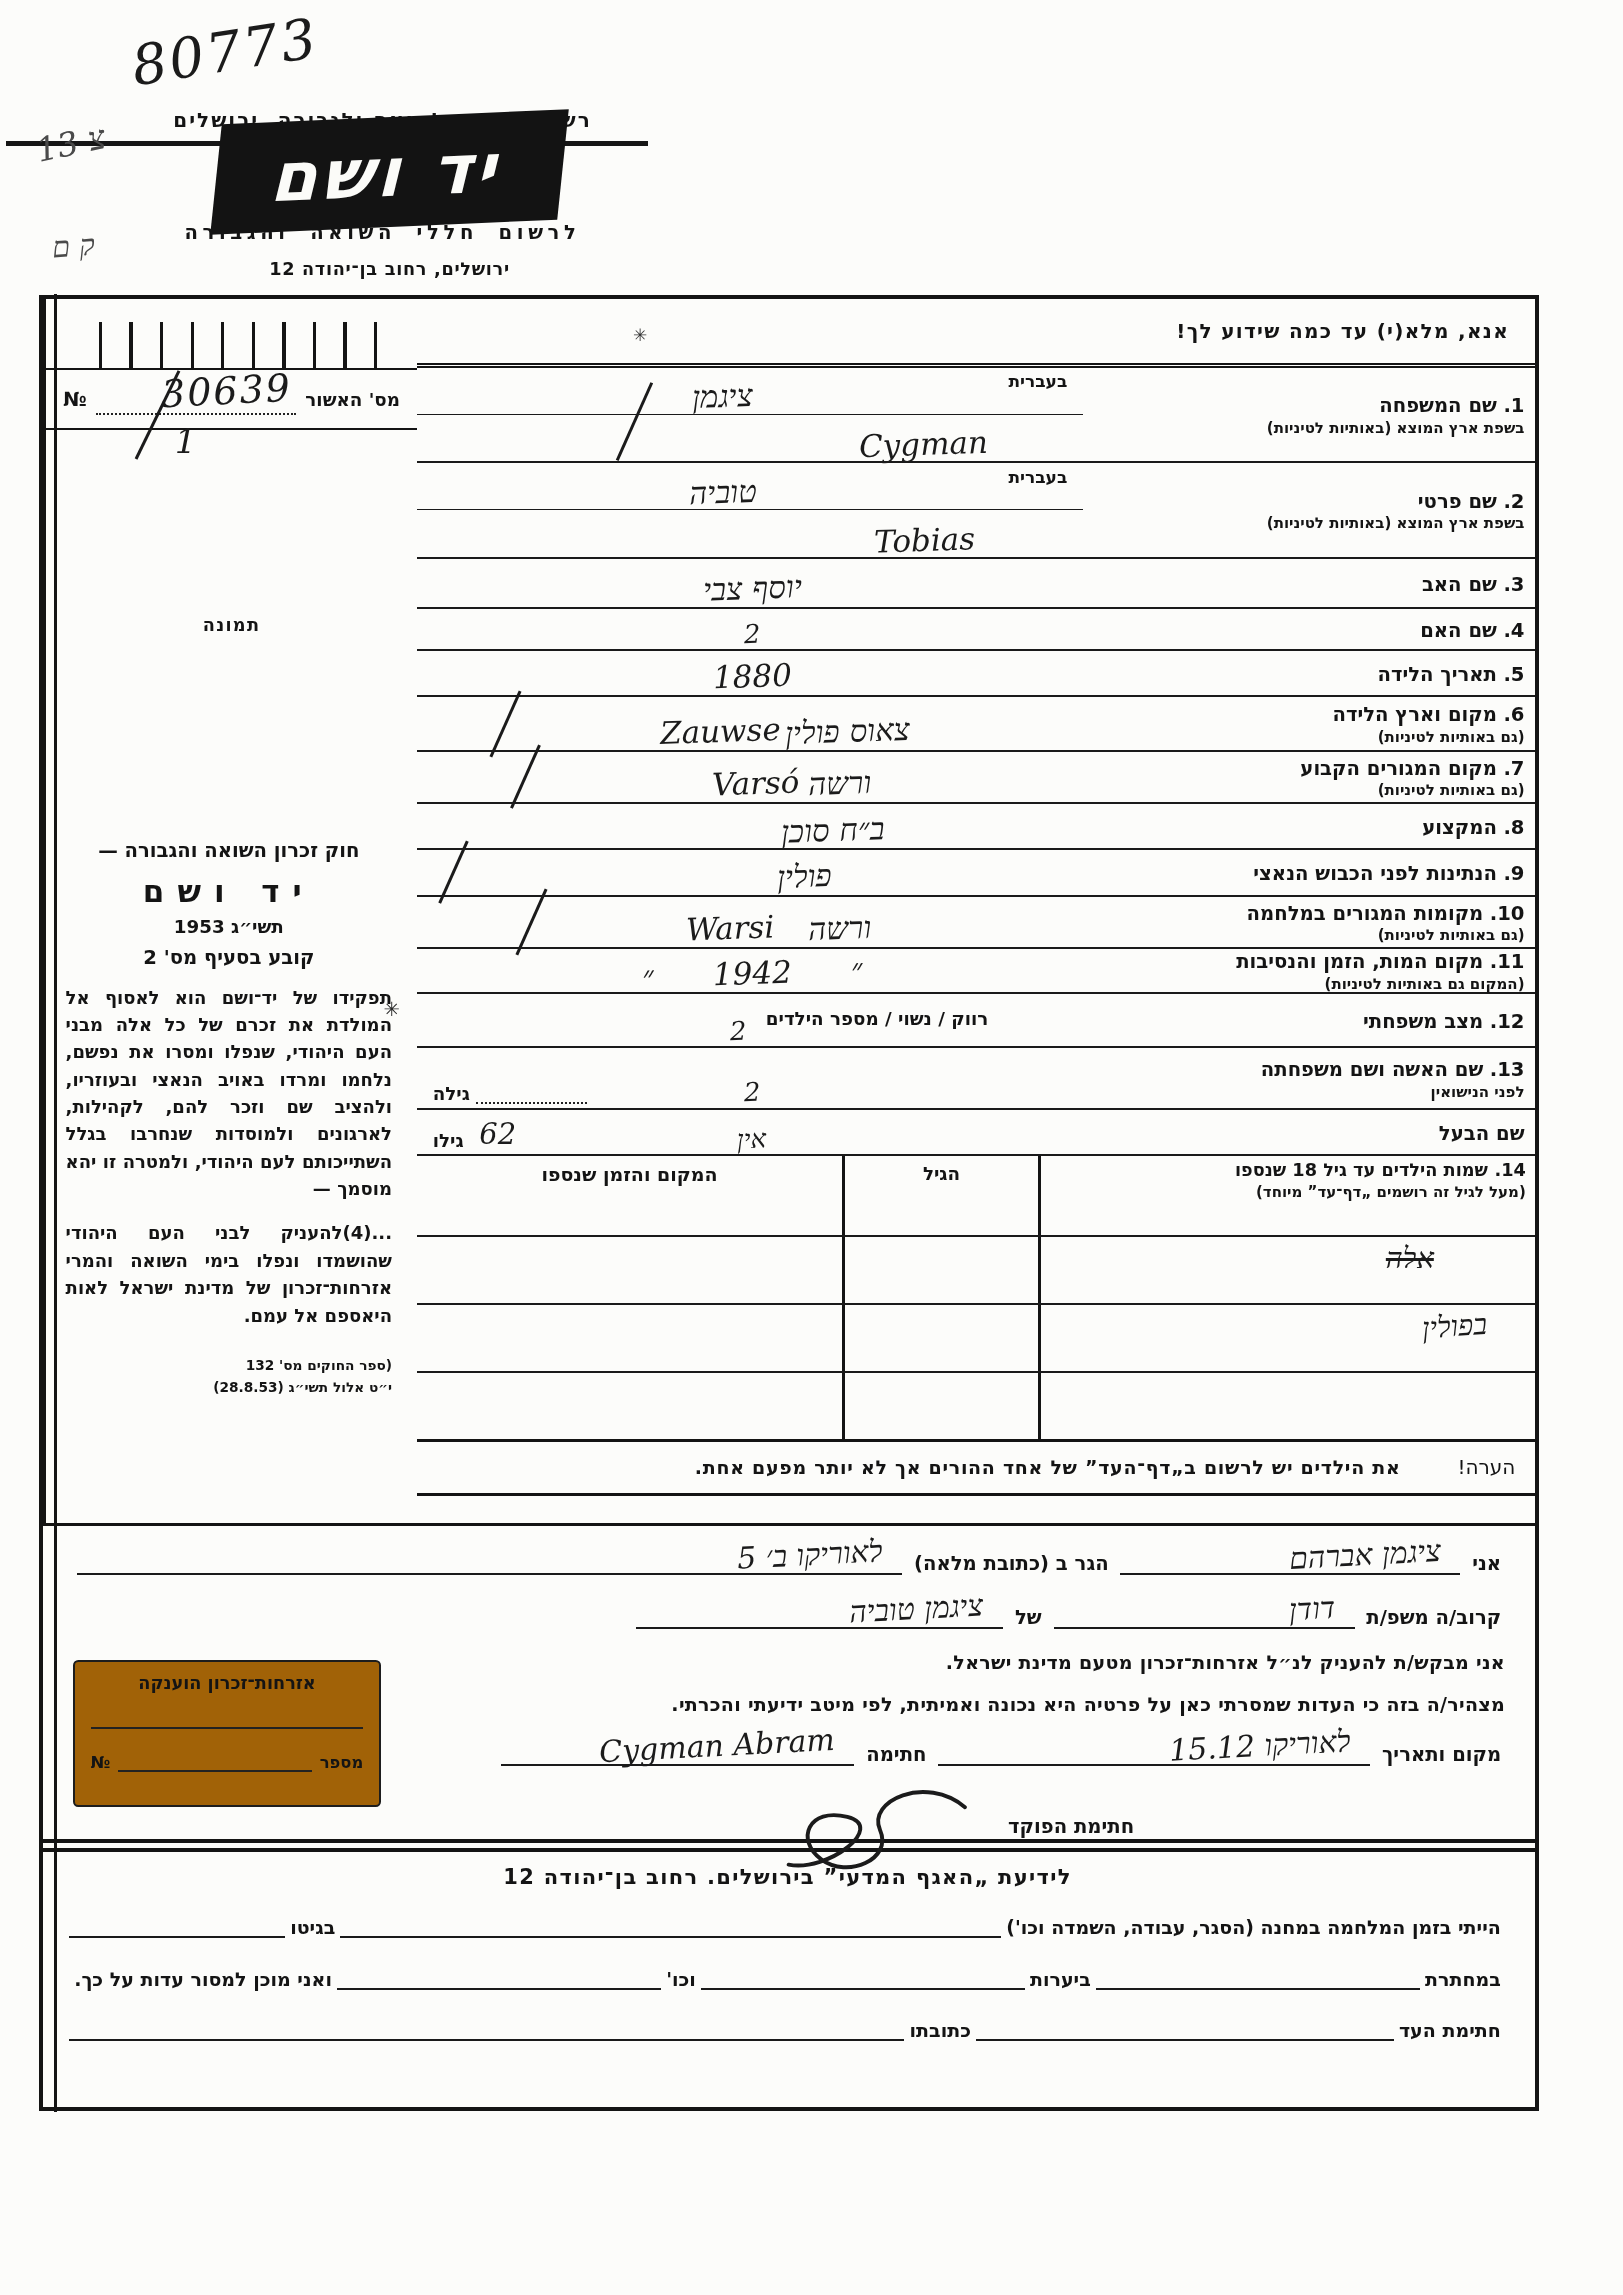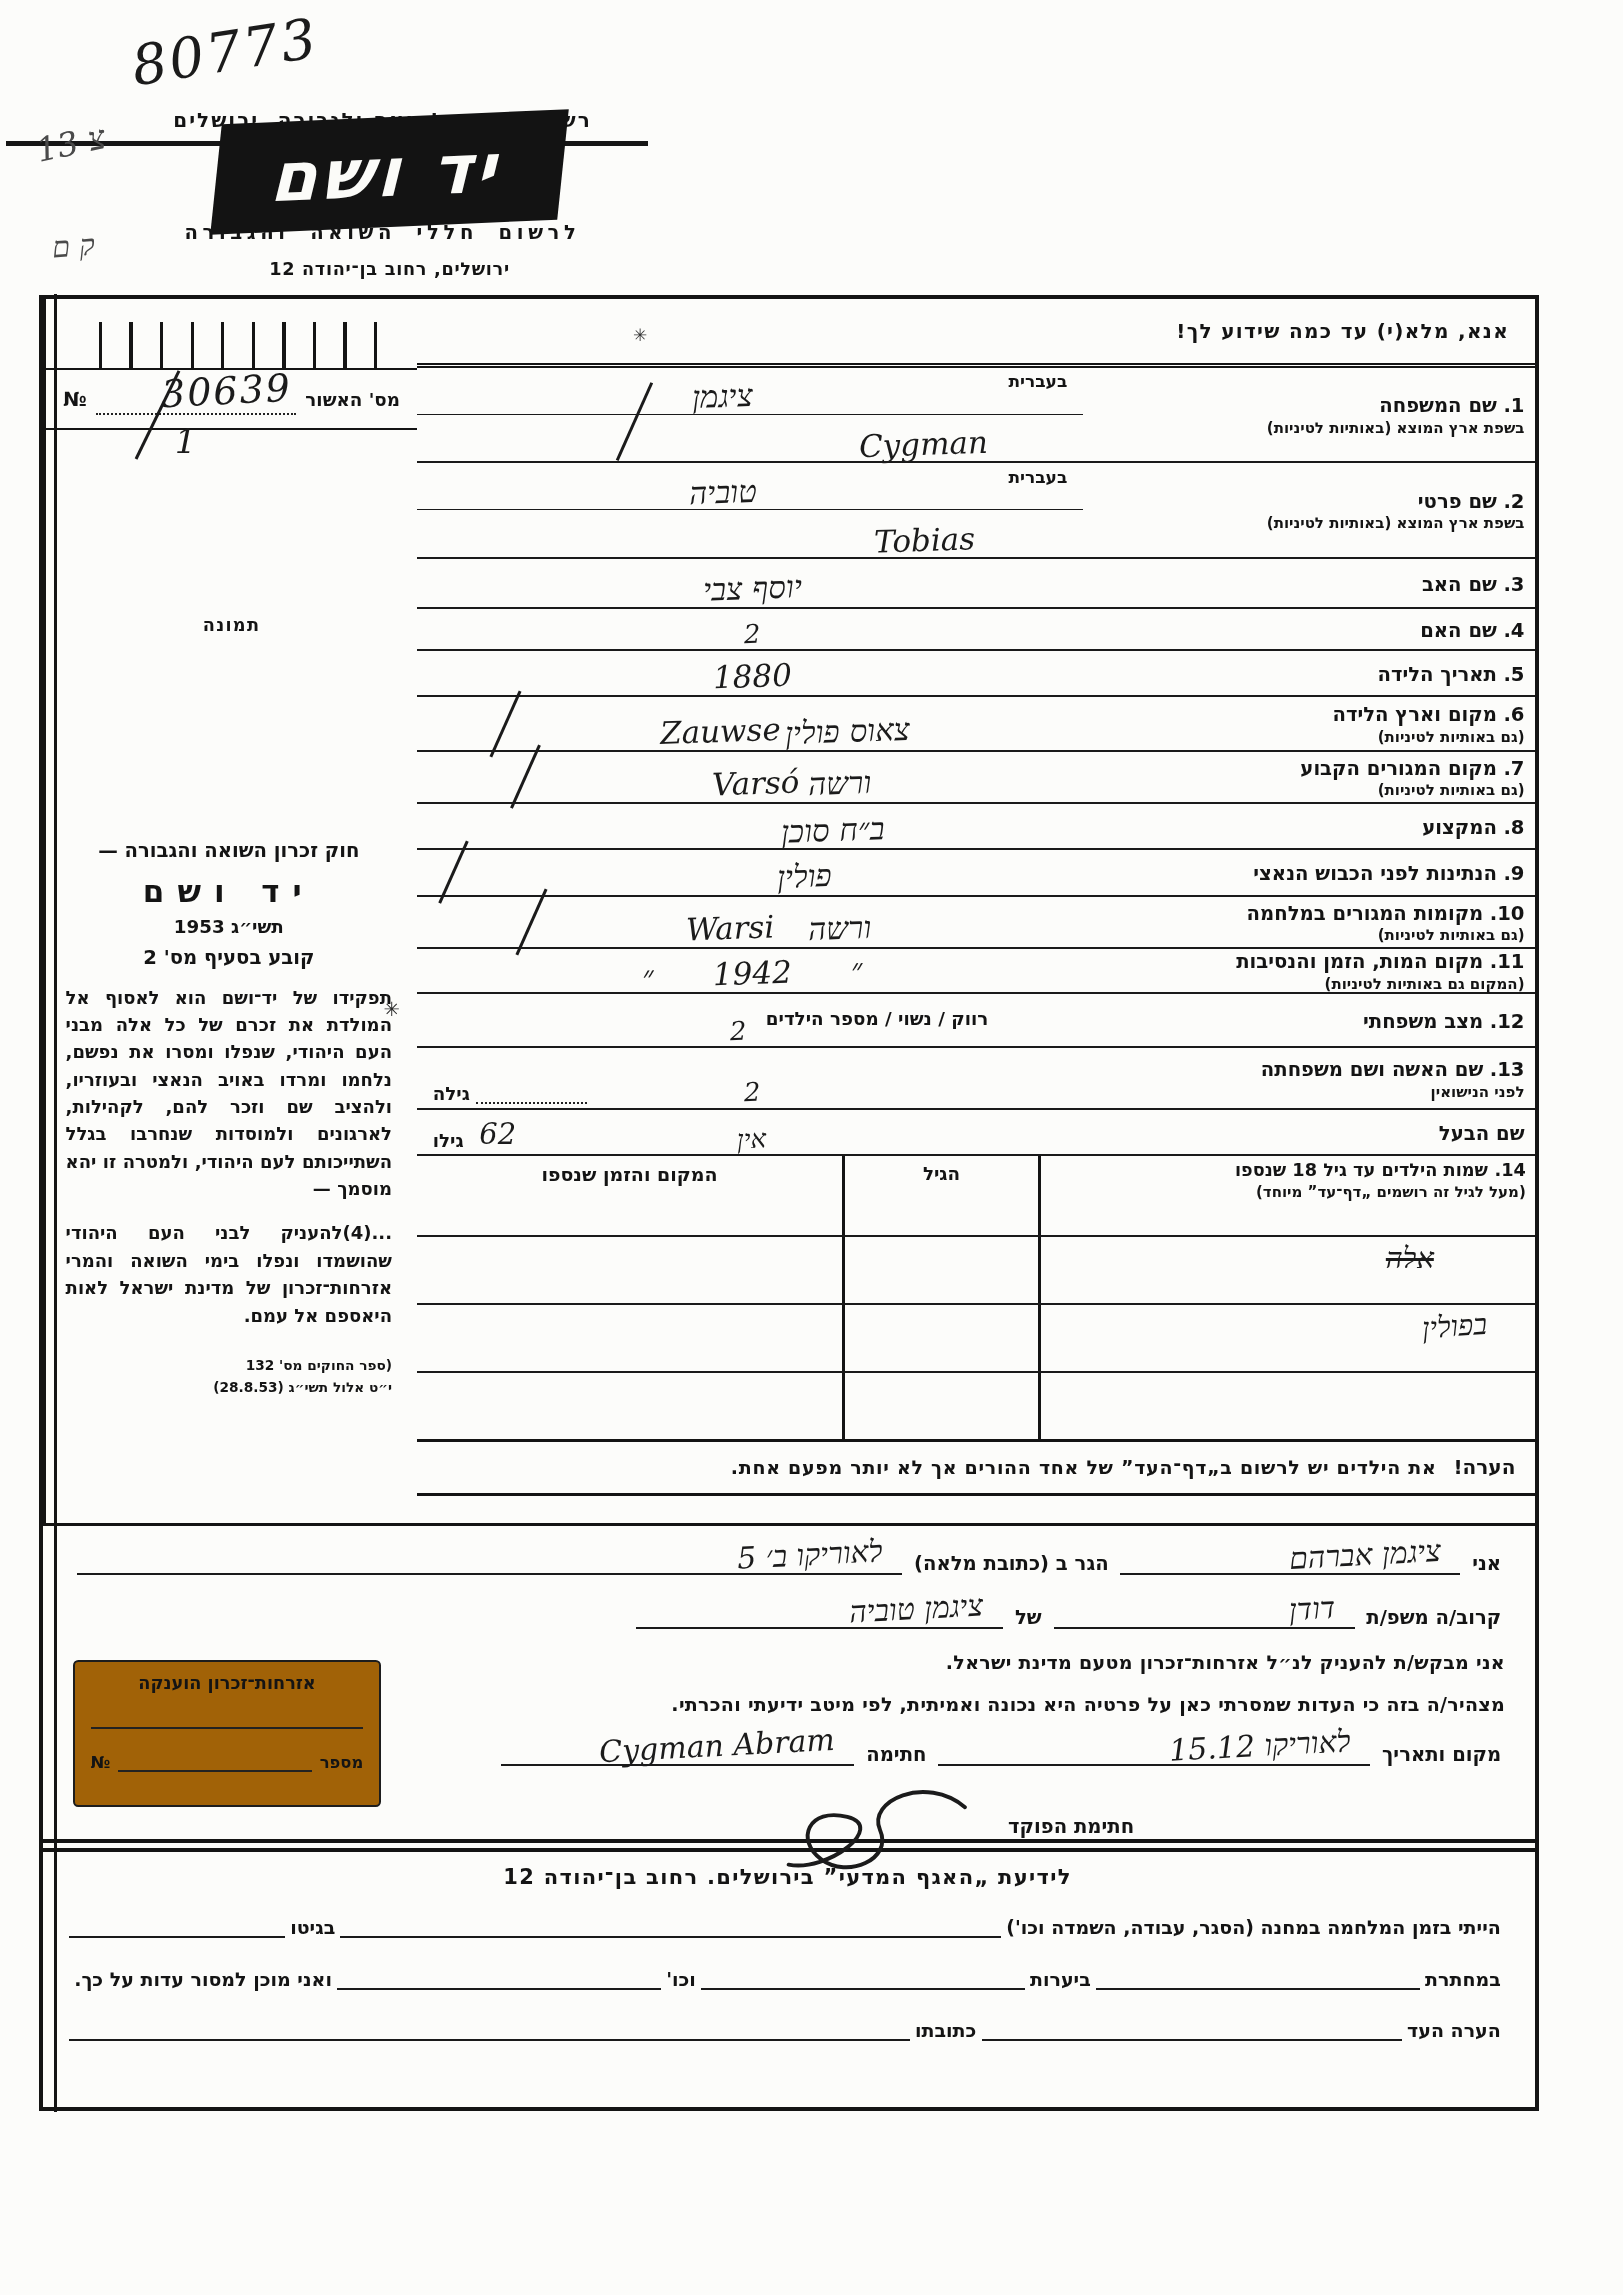--- a/index.html
+++ b/index.html
@@ -59,21 +59,21 @@
   .ch-head{flex:0 0 79px;}
   .c-name{width:497px;box-sizing:border-box;border-left:3.3px solid #141414;padding:3.9px 9.2px;position:relative;}
   .c-age{width:196px;box-sizing:border-box;border-left:3.3px solid #141414;text-align:center;
          font-size:18.3px;font-weight:700;padding-top:6.5px;}
   .c-place{flex:1;text-align:center;font-size:19px;font-weight:700;padding-top:6.5px;}
   .ch-body{border-top:2px solid #1a1a1a;}
   .ch-lbl1{font-size:17.7px;font-weight:700;}
   .ch-lbl2{font-size:15px;font-weight:700;margin-top:2.6px;}
   .ch-name-hw{font-size:29px;}
   .note-row{height:51px;display:flex;align-items:center;padding:0 19.6px;gap:17px;}
-  .note-title{font-size:20px;font-weight:700;}
+  .note-title{font-size:20px;font-weight:400;margin-left:40px;}
   .note-text{font-size:19px;font-weight:700;letter-spacing:0.7px;}
   .fld-spacer{height:27.5px;border-top:3.9px solid #141414;}
   
   .ticks{height:71px;border-bottom:2.6px solid #141414;display:flex;align-items:flex-end;
          justify-content:space-around;padding:0 26px 0 39px;box-sizing:border-box;}
   .tick{width:3.3px;height:46px;background:#141414;}
   .appr{height:60px;border-bottom:2.6px solid #141414;position:relative;box-sizing:border-box;
         display:flex;align-items:center;padding:0 17px;}
   .appr-lbl{font-size:18.3px;font-weight:700;}
   .appr-line{flex:1;border-bottom:2px dotted #222;margin:0 9.2px;height:30px;position:relative;}
@@ -453,21 +453,21 @@
       <div class="b-row">
         <span class="b-lbl">במחתרת</span>
         <span class="b-line bl-2"></span>
         <span class="b-lbl">ביערות</span>
         <span class="b-line bl-2"></span>
         <span class="b-lbl">וכו'</span>
         <span class="b-line bl-2"></span>
         <span class="b-lbl">ואני מוכן למסור עדות על כך.</span>
       </div>
       <div class="b-row">
-        <span class="b-lbl">הערה העד</span>
+        <span class="b-lbl">חתימת העד</span>
         <span class="b-line bl-2"></span>
         <span class="b-lbl">כתובתו</span>
         <span class="b-line bl-1"></span>
       </div>
     </div>
   </div>
 </div>
 
 
 </body></html>

